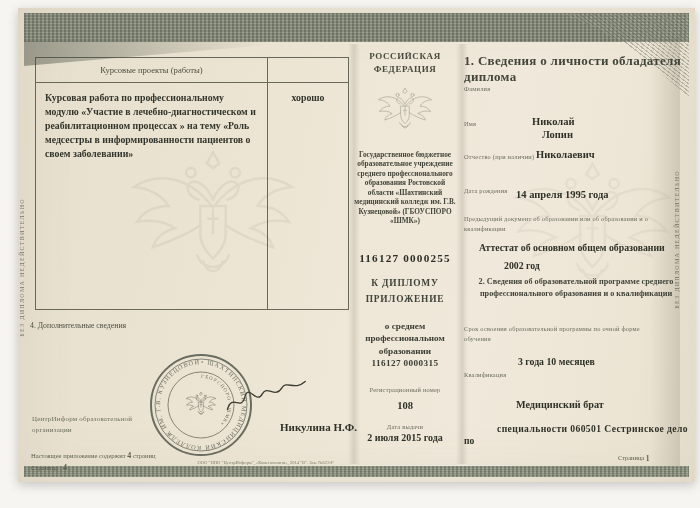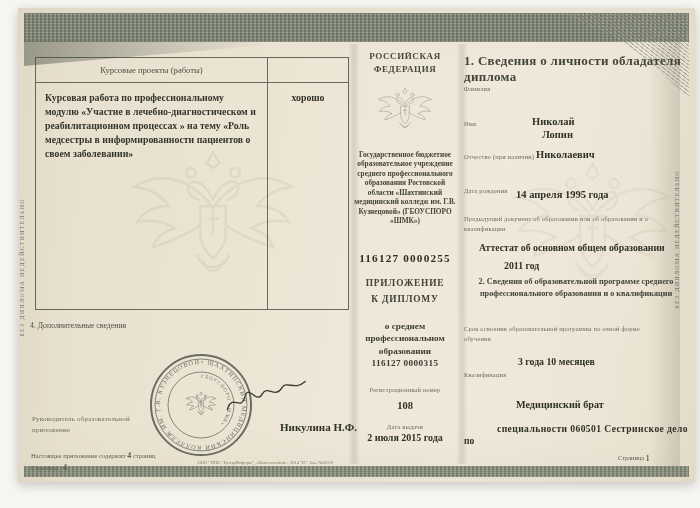--- a/index.html
+++ b/index.html
@@ -117,21 +117,21 @@
       <div class="tbl-h1">Курсовые проекты (работы)</div>
     </div>
     <div class="tbl-body">
       <div class="tbl-c1">Курсовая работа по профессиональному модулю «Участие в лечебно-диагностическом и реабилитационном процессах »  на тему  «Роль медсестры в  информированности  пациентов о своем заболевании»</div>
       <div class="tbl-c2">хорошо</div>
     </div>
   </div>
 
   <div class="abs" style="left:12px; top:313px; font-size:7.8px; color:#4b4e41;">4. Дополнительные сведения</div>
 
-  <div class="abs lbl" style="left:14px; top:406px; width:125px; font-size:7px; line-height:1.6;">Руководитель образовательной приложение</div>
+  <div class="abs lbl" style="left:14px; top:406px; width:125px; font-size:7px; line-height:1.6;">ЦентрИнформ образовательной организации</div>
 
   <svg class="abs seal" style="left:127px; top:341px;" width="112" height="112" viewBox="0 0 112 112">
     <defs>
       <path id="outerArc" d="M56 15 a41 41 0 1 1 -0.01 0"></path>
       <path id="innerArc" d="M56 29 a27 27 0 1 1 -0.01 0"></path>
     </defs>
     <circle cx="56" cy="56" r="50" fill="none" stroke="currentColor" stroke-width="2"></circle>
     <circle cx="56" cy="56" r="46" fill="none" stroke="currentColor" stroke-width=".8"></circle>
     <circle cx="56" cy="56" r="33" fill="none" stroke="currentColor" stroke-width=".8"></circle>
     <text font-size="6.2" letter-spacing="1.1" fill="currentColor">
@@ -169,22 +169,22 @@
 
   <svg class="abs wm" style="left:355px; top:64px; opacity:.45" width="64" height="80" viewBox="0 0 120 110">
       <use href="#eagle"></use>
     </svg>
 
   <div class="abs ctr bold" style="left:333px; top:142px; width:108px; font-size:7.3px; line-height:1.3; color:#43463a;">Государственное бюджетное образовательное учреждение среднего профессионального образования Ростовской области «Шахтинский медицинский колледж им. Г.В. Кузнецовой» (ГБОУСПОРО «ШМК»)</div>
 
   <div class="abs ctr bold" style="left:329px; top:244px; width:116px; font-size:11.2px; letter-spacing:1.2px; color:#2c2f26;">116127  0000255</div>
 
   <div class="abs ctr bold" style="left:334px; top:268px; width:106px; font-size:9.4px; letter-spacing:.8px; line-height:1.7; color:#40443a;">
+    <div>К ДИПЛОМУ</div>
     <div>ПРИЛОЖЕНИЕ</div>
-    <div>К ДИПЛОМУ</div>
   </div>
 
   <div class="abs ctr bold" style="left:340px; top:312px; width:94px; font-size:9.2px; line-height:1.35; color:#3b3e34;">
     <div>о среднем профессиональном образовании</div>
     <div style="letter-spacing:.4px">116127 0000315</div>
   </div>
 
   <div class="abs ctr lbl" style="left:334px; top:378px; width:106px;">Регистрационный номер</div>
   <div class="abs ctr val" style="left:334px; top:392px; width:106px; font-size:10.5px;">108</div>
 
@@ -200,21 +200,21 @@
   <div class="abs val" style="left:514px; top:108px; font-size:10.5px;">Николай</div>
 
   <div class="abs lbl" style="left:446px; top:145px;">Отчество (при наличии)</div>
   <div class="abs val" style="left:518px; top:141px; font-size:10.5px;">Николаевич</div>
 
   <div class="abs lbl" style="left:446px; top:179px;">Дата рождения</div>
   <div class="abs val" style="left:498px; top:181px; font-size:10.5px;">14 апреля  1995 года</div>
 
   <div class="abs lbl" style="left:446px; top:206px; width:212px; line-height:1.5;">Предыдущий документ об образовании или об образовании и о квалификации</div>
   <div class="abs val" style="left:461px; top:234px; font-size:9.8px;">Аттестат об основном общем образовании</div>
-  <div class="abs val" style="left:486px; top:252px; font-size:9.8px;">2011 год</div>
+  <div class="abs val" style="left:486px; top:252px; font-size:9.8px;">2002 год</div>
 
   <div class="abs ctr bold" style="left:449px; top:268px; width:218px; font-size:8.2px; line-height:1.5; color:#42453a;">2. Сведения об образовательной программе среднего профессионального образования и о квалификации</div>
 
   <div class="abs lbl" style="left:446px; top:316px; width:200px; line-height:1.6;">Срок освоения образовательной программы по очной форме обучения</div>
   <div class="abs val" style="left:500px; top:348px; font-size:9.8px;">3 года 10 месяцев</div>
 
   <div class="abs lbl" style="left:446px; top:363px;">Квалификация</div>
   <div class="abs val" style="left:498px; top:375px; font-size:10.2px;margin-top:16px;">Медицинский брат</div>
 
   <div class="abs val" style="left:446px; top:415px; font-size:9.6px;margin-top:12px;">по</div>

